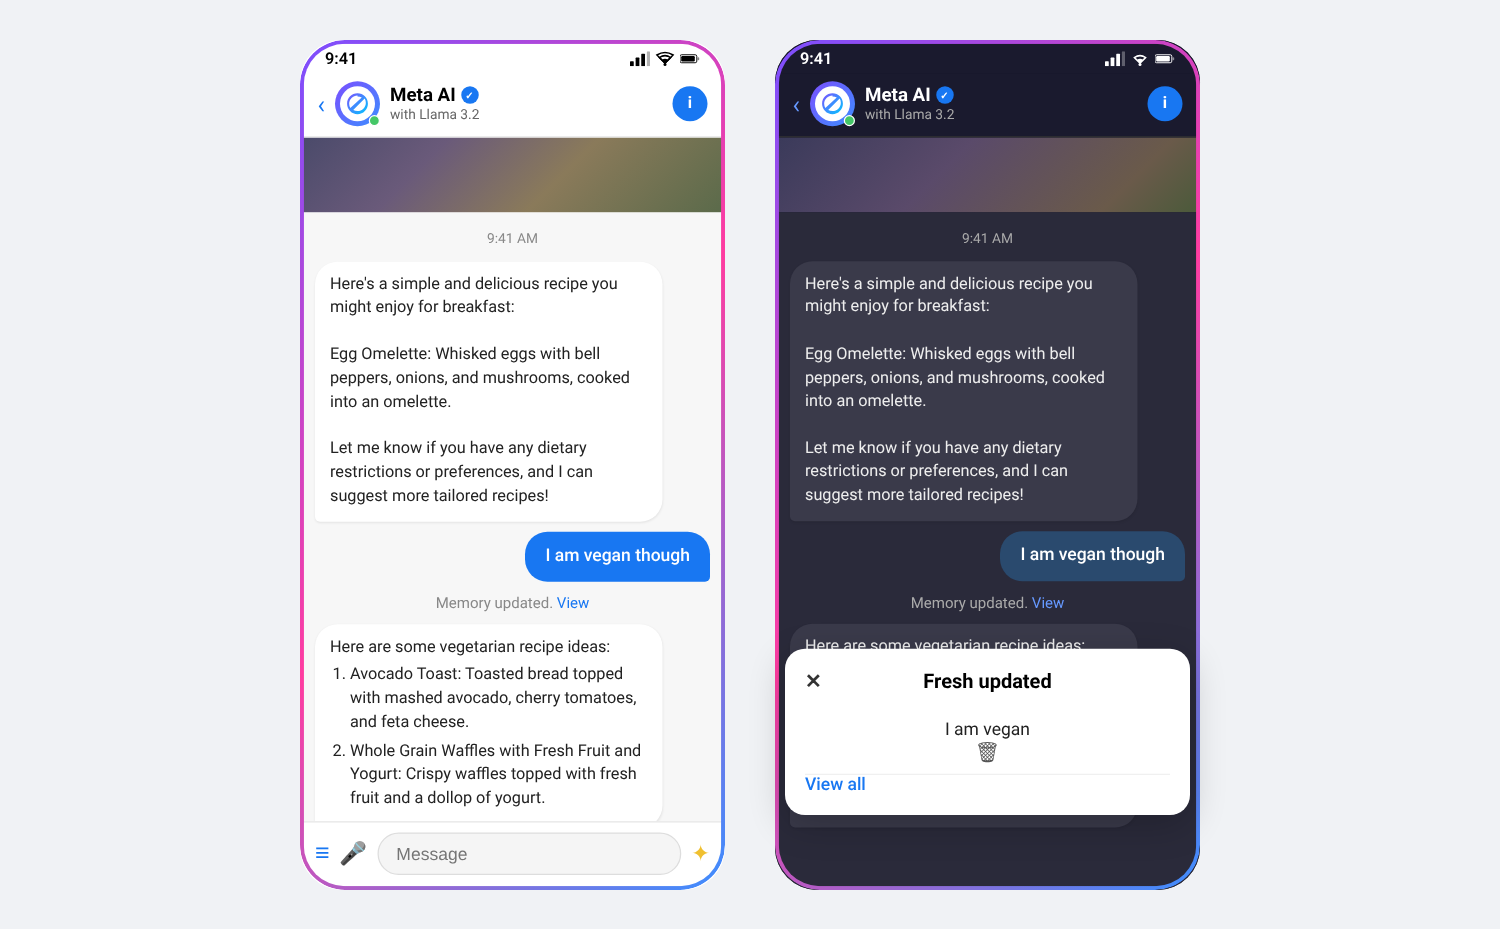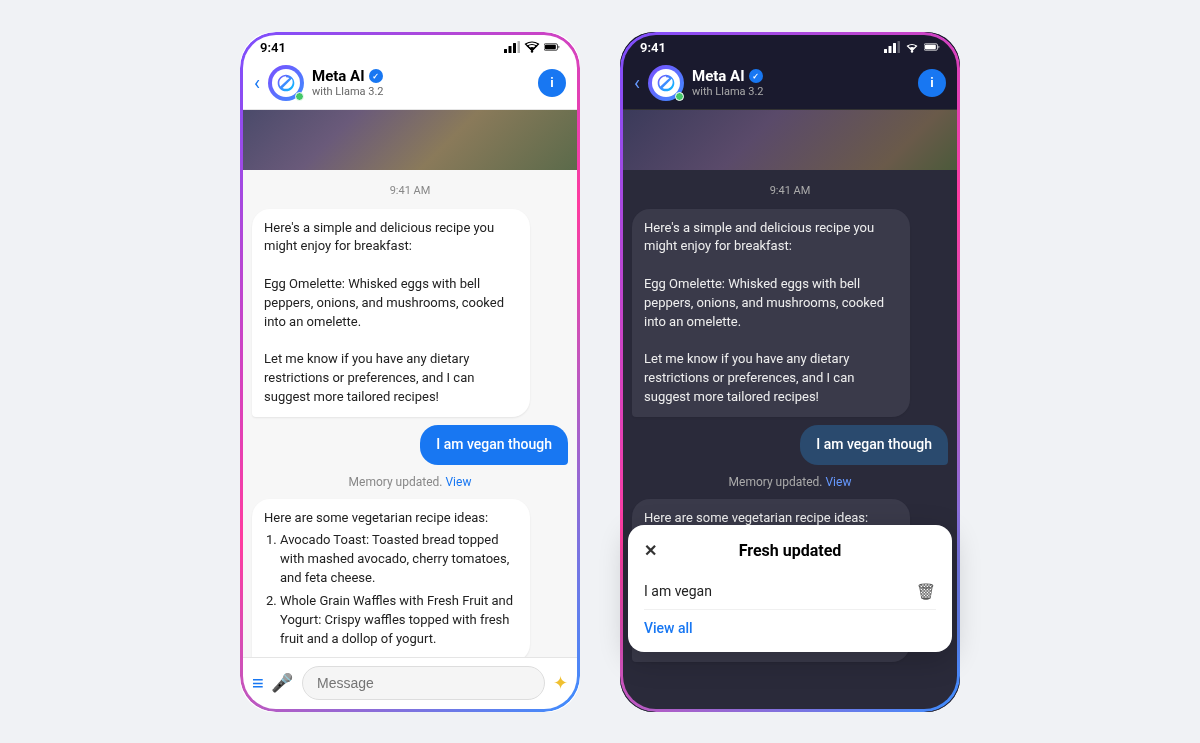--- a/index.html
+++ b/index.html
@@ -388,35 +388,35 @@
       font-weight: 700;
       color: #000;
     }
 
     .memory-item {
       display: flex;
       align-items: center;
       justify-content: space-between;
       padding: 8px 0;
       border-bottom: 1px solid #f0f0f0;
+      flex-direction: column;
     }
 
     .memory-item-text {
       font-size: 14px;
       color: #222;
     }
 
     .memory-delete-icon {
       font-size: 16px;
       color: #555;
       cursor: pointer;
     }
 
     .memory-view-all {
-      margin-top: 10px;
       font-size: 14px;
       color: #1877f2;
       font-weight: 500;
       cursor: pointer;
     }
   </style>
 </head>
 <body>
 
 <div class="phone-wrapper">

